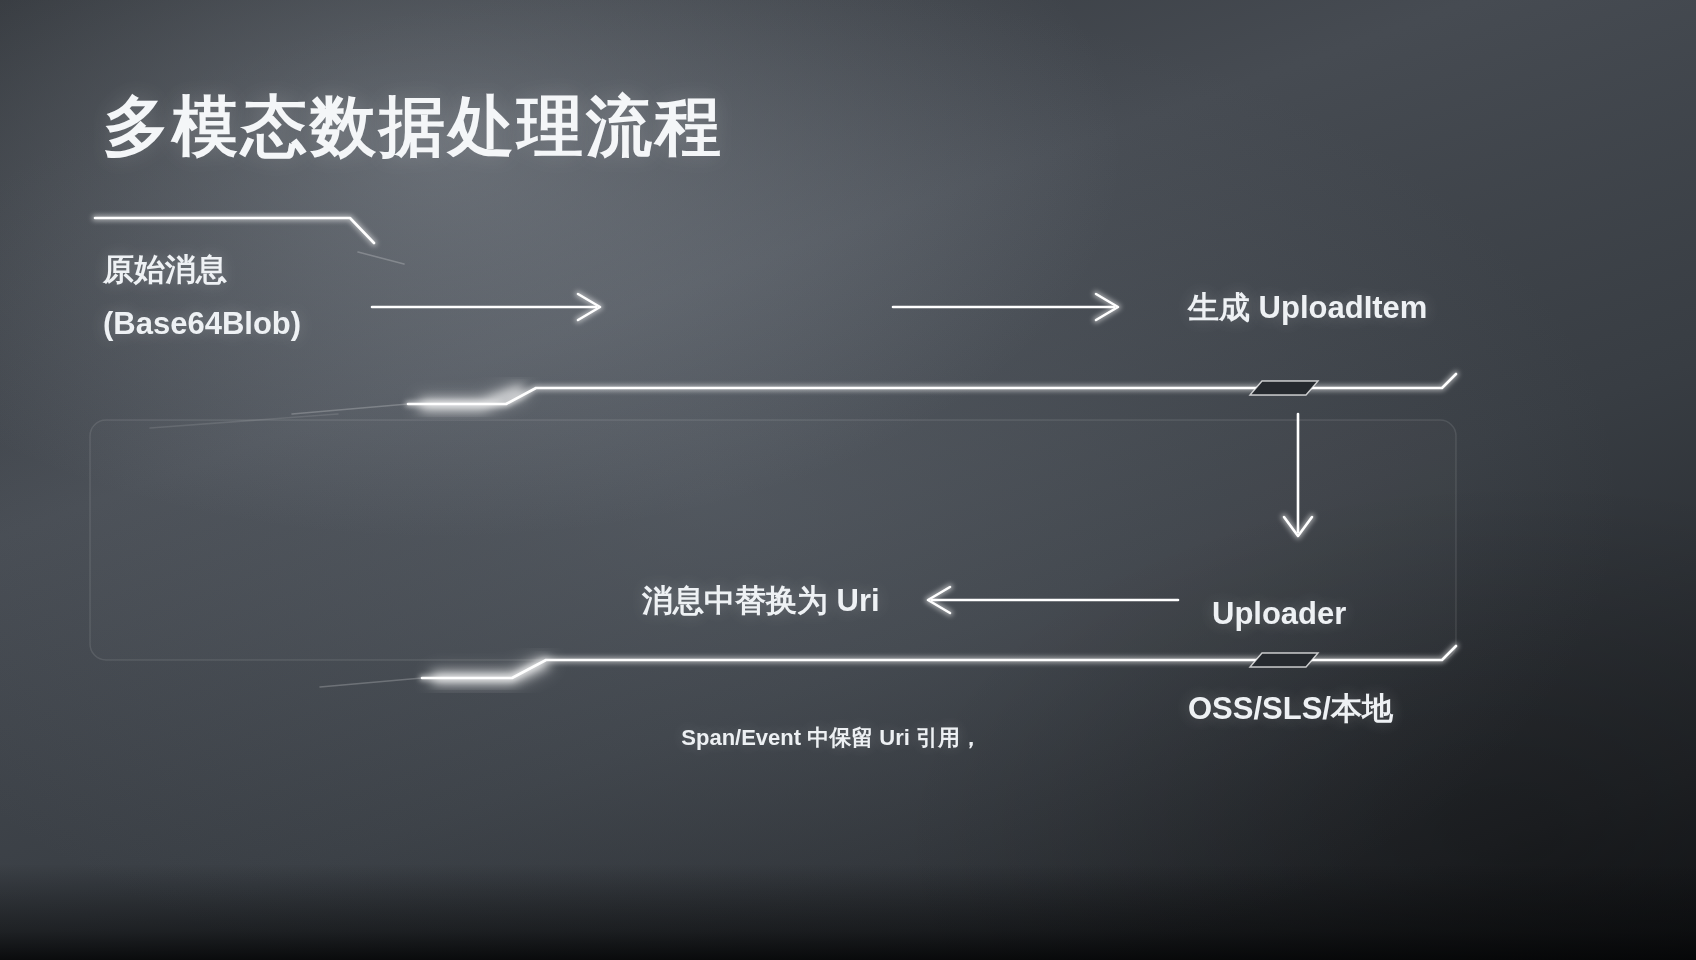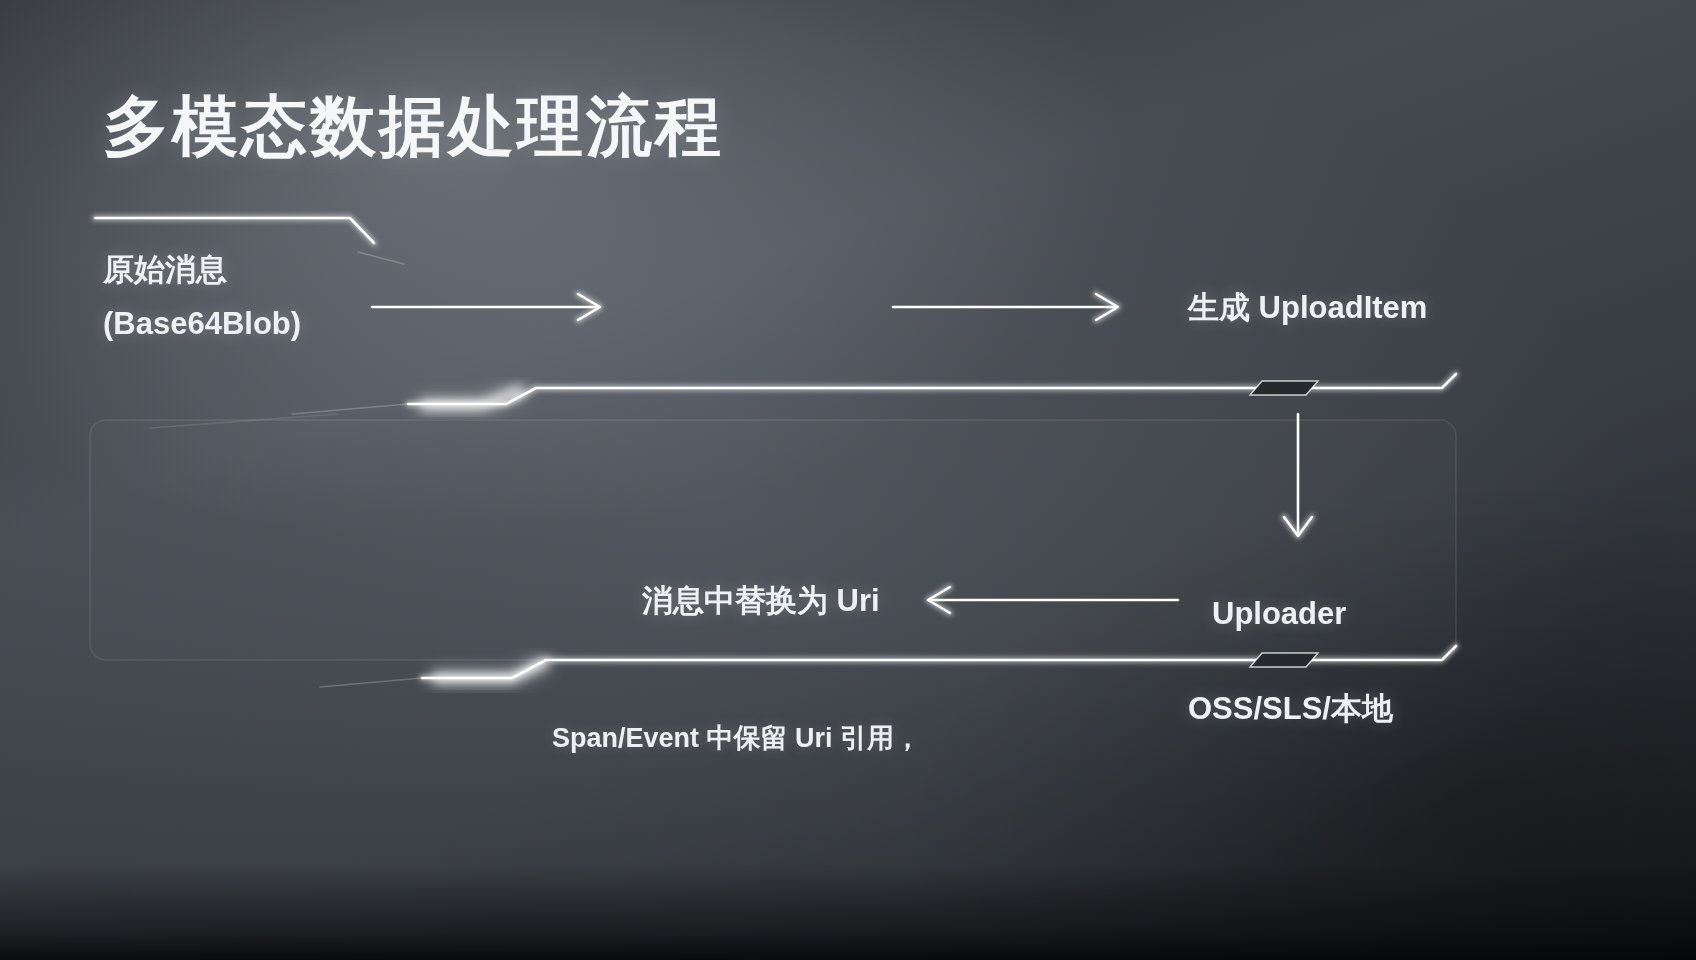--- a/index.html
+++ b/index.html
@@ -47,22 +47,22 @@
   .node-source { left: 103px; top: 243px; line-height: 54px; }
   .node-preuploader { left: 638px; top: 287px; }
   .node-uploaditem { left: 1148px; top: 287px; margin-left: 40px; }
   .node-uploader { left: 1212px; top: 580px; margin-top: 16px; }
   .node-replace-uri { left: 642px; top: 580px; }
   .node-storage { left: 1188px; top: 688px; }
   .note {
     position: absolute;
     left: 552px; top: 718px;
     width: 430px;
-    text-align: left;
-    font-size: 27px;
+    text-align: right;
+    font-size: 22px;
     font-weight: 600;
     line-height: 40px;
     color: #edf0f3;
     text-shadow: 0 0 14px rgba(255,255,255,0.18);
   }
 
   
   .core  { fill: none; stroke: #ffffff; stroke-width: 2.6; stroke-linecap: round; stroke-linejoin: round; }
   .glow  { fill: none; stroke: #ffffff; stroke-width: 6;   stroke-linecap: round; stroke-linejoin: round; opacity: .5;  filter: url(#blur3); }
   .blob  { fill: none; stroke: #ffffff; stroke-width: 9;   stroke-linecap: round; stroke-linejoin: round; opacity: .85; filter: url(#blur6); }

